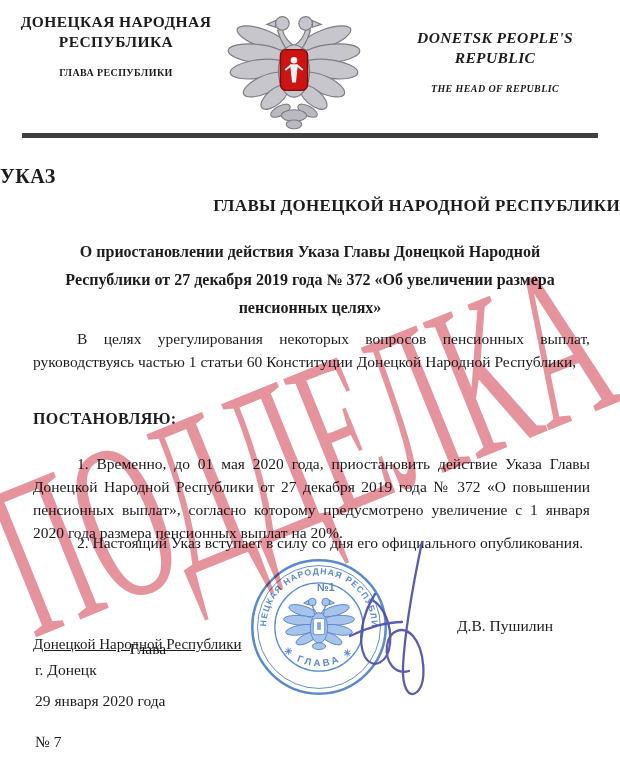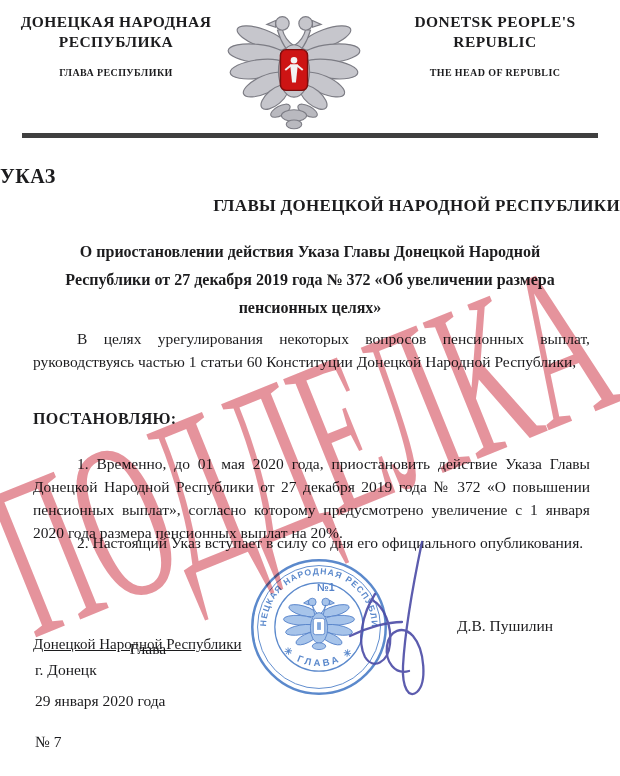--- a/index.html
+++ b/index.html
@@ -3,21 +3,21 @@
 <meta charset="utf-8">
 <style>
   html,body{margin:0;padding:0;background:#ffffff;}
   .page{
     position:relative;width:620px;height:776px;background:#ffffff;
     font-family:"Liberation Serif",serif;color:#1c1c1e;overflow:hidden;
   }
   
   .hdr-block{position:absolute;text-align:center;font-weight:bold;}
   .hdr-left{left:16px;top:12px;width:200px;}
-  .hdr-right{left:392px;top:12px;width:206px;}
+  .hdr-right{left:392px;top:28px;width:206px;font-style:italic;}
   .hdr-line{font-size:15.5px;line-height:20px;letter-spacing:.4px;}
   .hdr-sub{font-size:10px;margin-top:15px;letter-spacing:.4px;}
   .emblem{position:absolute;left:226px;top:5px;width:136px;height:130px;}
   .rule{position:absolute;left:22px;top:133px;width:576px;height:5px;background:#3f3f3f;}
   
   .title1{position:absolute;left:0;top:165px;width:620px;text-align:left;font-weight:bold;font-size:20px;letter-spacing:.5px;}
   .title2{position:absolute;left:0;top:196px;width:620px;text-align:right;font-weight:bold;font-size:17px;letter-spacing:.3px;}
   .subject{position:absolute;left:30px;top:238px;width:560px;text-align:center;font-weight:bold;font-size:16px;line-height:28px;}
   
   .para{position:absolute;left:33px;width:557px;font-size:15.5px;line-height:23px;text-align:justify;}

